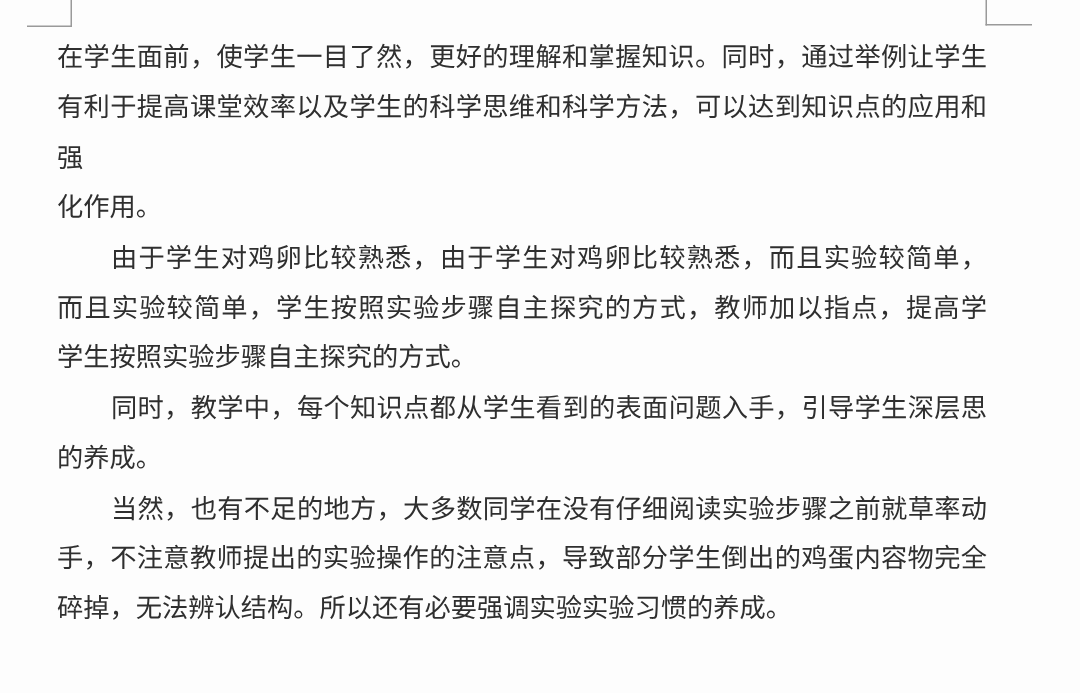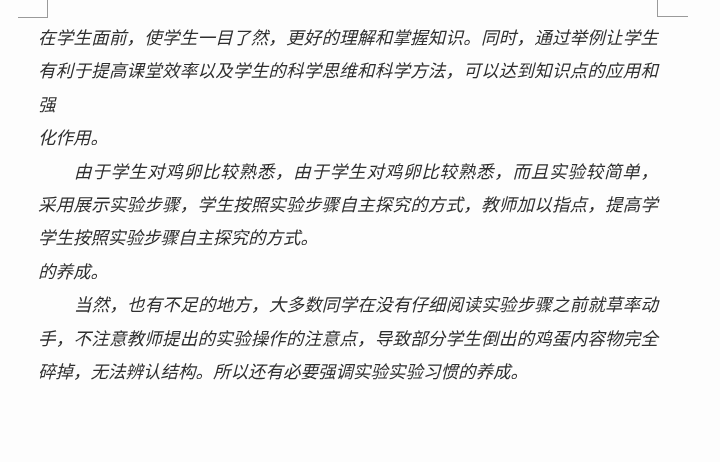--- a/index.html
+++ b/index.html
@@ -24,21 +24,20 @@
   .text-block {
     position: absolute;
     left: 38px; top: 22px; width: 620px;
     color: var(--text-color, #2f2f2f);
     font-size: 17.5px;
     line-height: 33.4px;
   }
   .line {
     text-align: justify;
     text-align-last: justify;
-    font-style: italic;
   }
   .line.end {
     text-align: center;
     text-align-last: left;
   }
   .line.indent { text-indent: 36px; }
 </style>
 </head>
 <body>
 
@@ -46,24 +45,25 @@
 <div class="crop-mark tr"></div>
 
 <div class="text-block">
   <div class="para">
     <div class="line">在学生面前，使学生一目了然，更好的理解和掌握知识。同时，通过举例让学生</div>
     <div class="line">有利于提高课堂效率以及学生的科学思维和科学方法，可以达到知识点的应用和强</div>
     <div class="line end">化作用。</div>
   </div>
   <div class="para">
     <div class="line indent">由于学生对鸡卵比较熟悉，由于学生对鸡卵比较熟悉，而且实验较简单，</div>
-    <div class="line">采用展示实验步骤，学生按照实验步骤自主探究的方式，教师加以指点，提高学</div>
+    <div class="line">而且实验较简单，学生按照实验步骤自主探究的方式，教师加以指点，提高学</div>
     <div class="line end">学生按照实验步骤自主探究的方式。</div>
   </div>
   <div class="para">
+    <div class="line indent">同时，教学中，每个知识点都从学生看到的表面问题入手，引导学生深层思</div>
     <div class="line end">的养成。</div>
   </div>
   <div class="para">
     <div class="line indent">当然，也有不足的地方，大多数同学在没有仔细阅读实验步骤之前就草率动</div>
     <div class="line">手，不注意教师提出的实验操作的注意点，导致部分学生倒出的鸡蛋内容物完全</div>
     <div class="line end">碎掉，无法辨认结构。所以还有必要强调实验实验习惯的养成。</div>
   </div>
 </div>
 
 </body></html>

